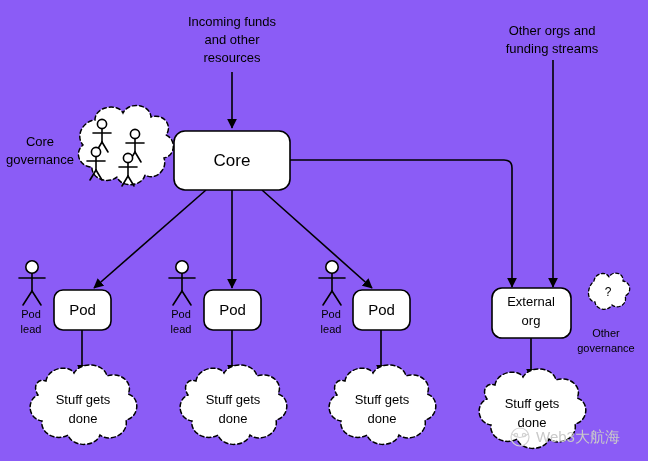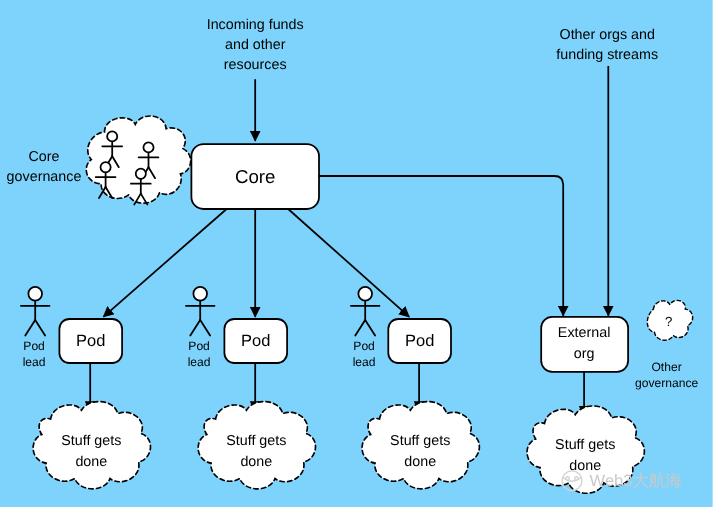--- a/index.html
+++ b/index.html
@@ -8,21 +8,21 @@
     background: #ffffff;
   }
   body {
     font-family: "Liberation Sans", sans-serif;
     color: #000000;
   }
   #canvas {
     position: relative;
     width: 648px;
     height: 461px;
-    background: #7dd3fc;
+    background: #8b5cf6;
     overflow: hidden;
   }
   #diagram-svg {
     position: absolute;
     left: 0;
     top: 0;
     width: 648px;
     height: 461px;
   }
   .dg-text {

